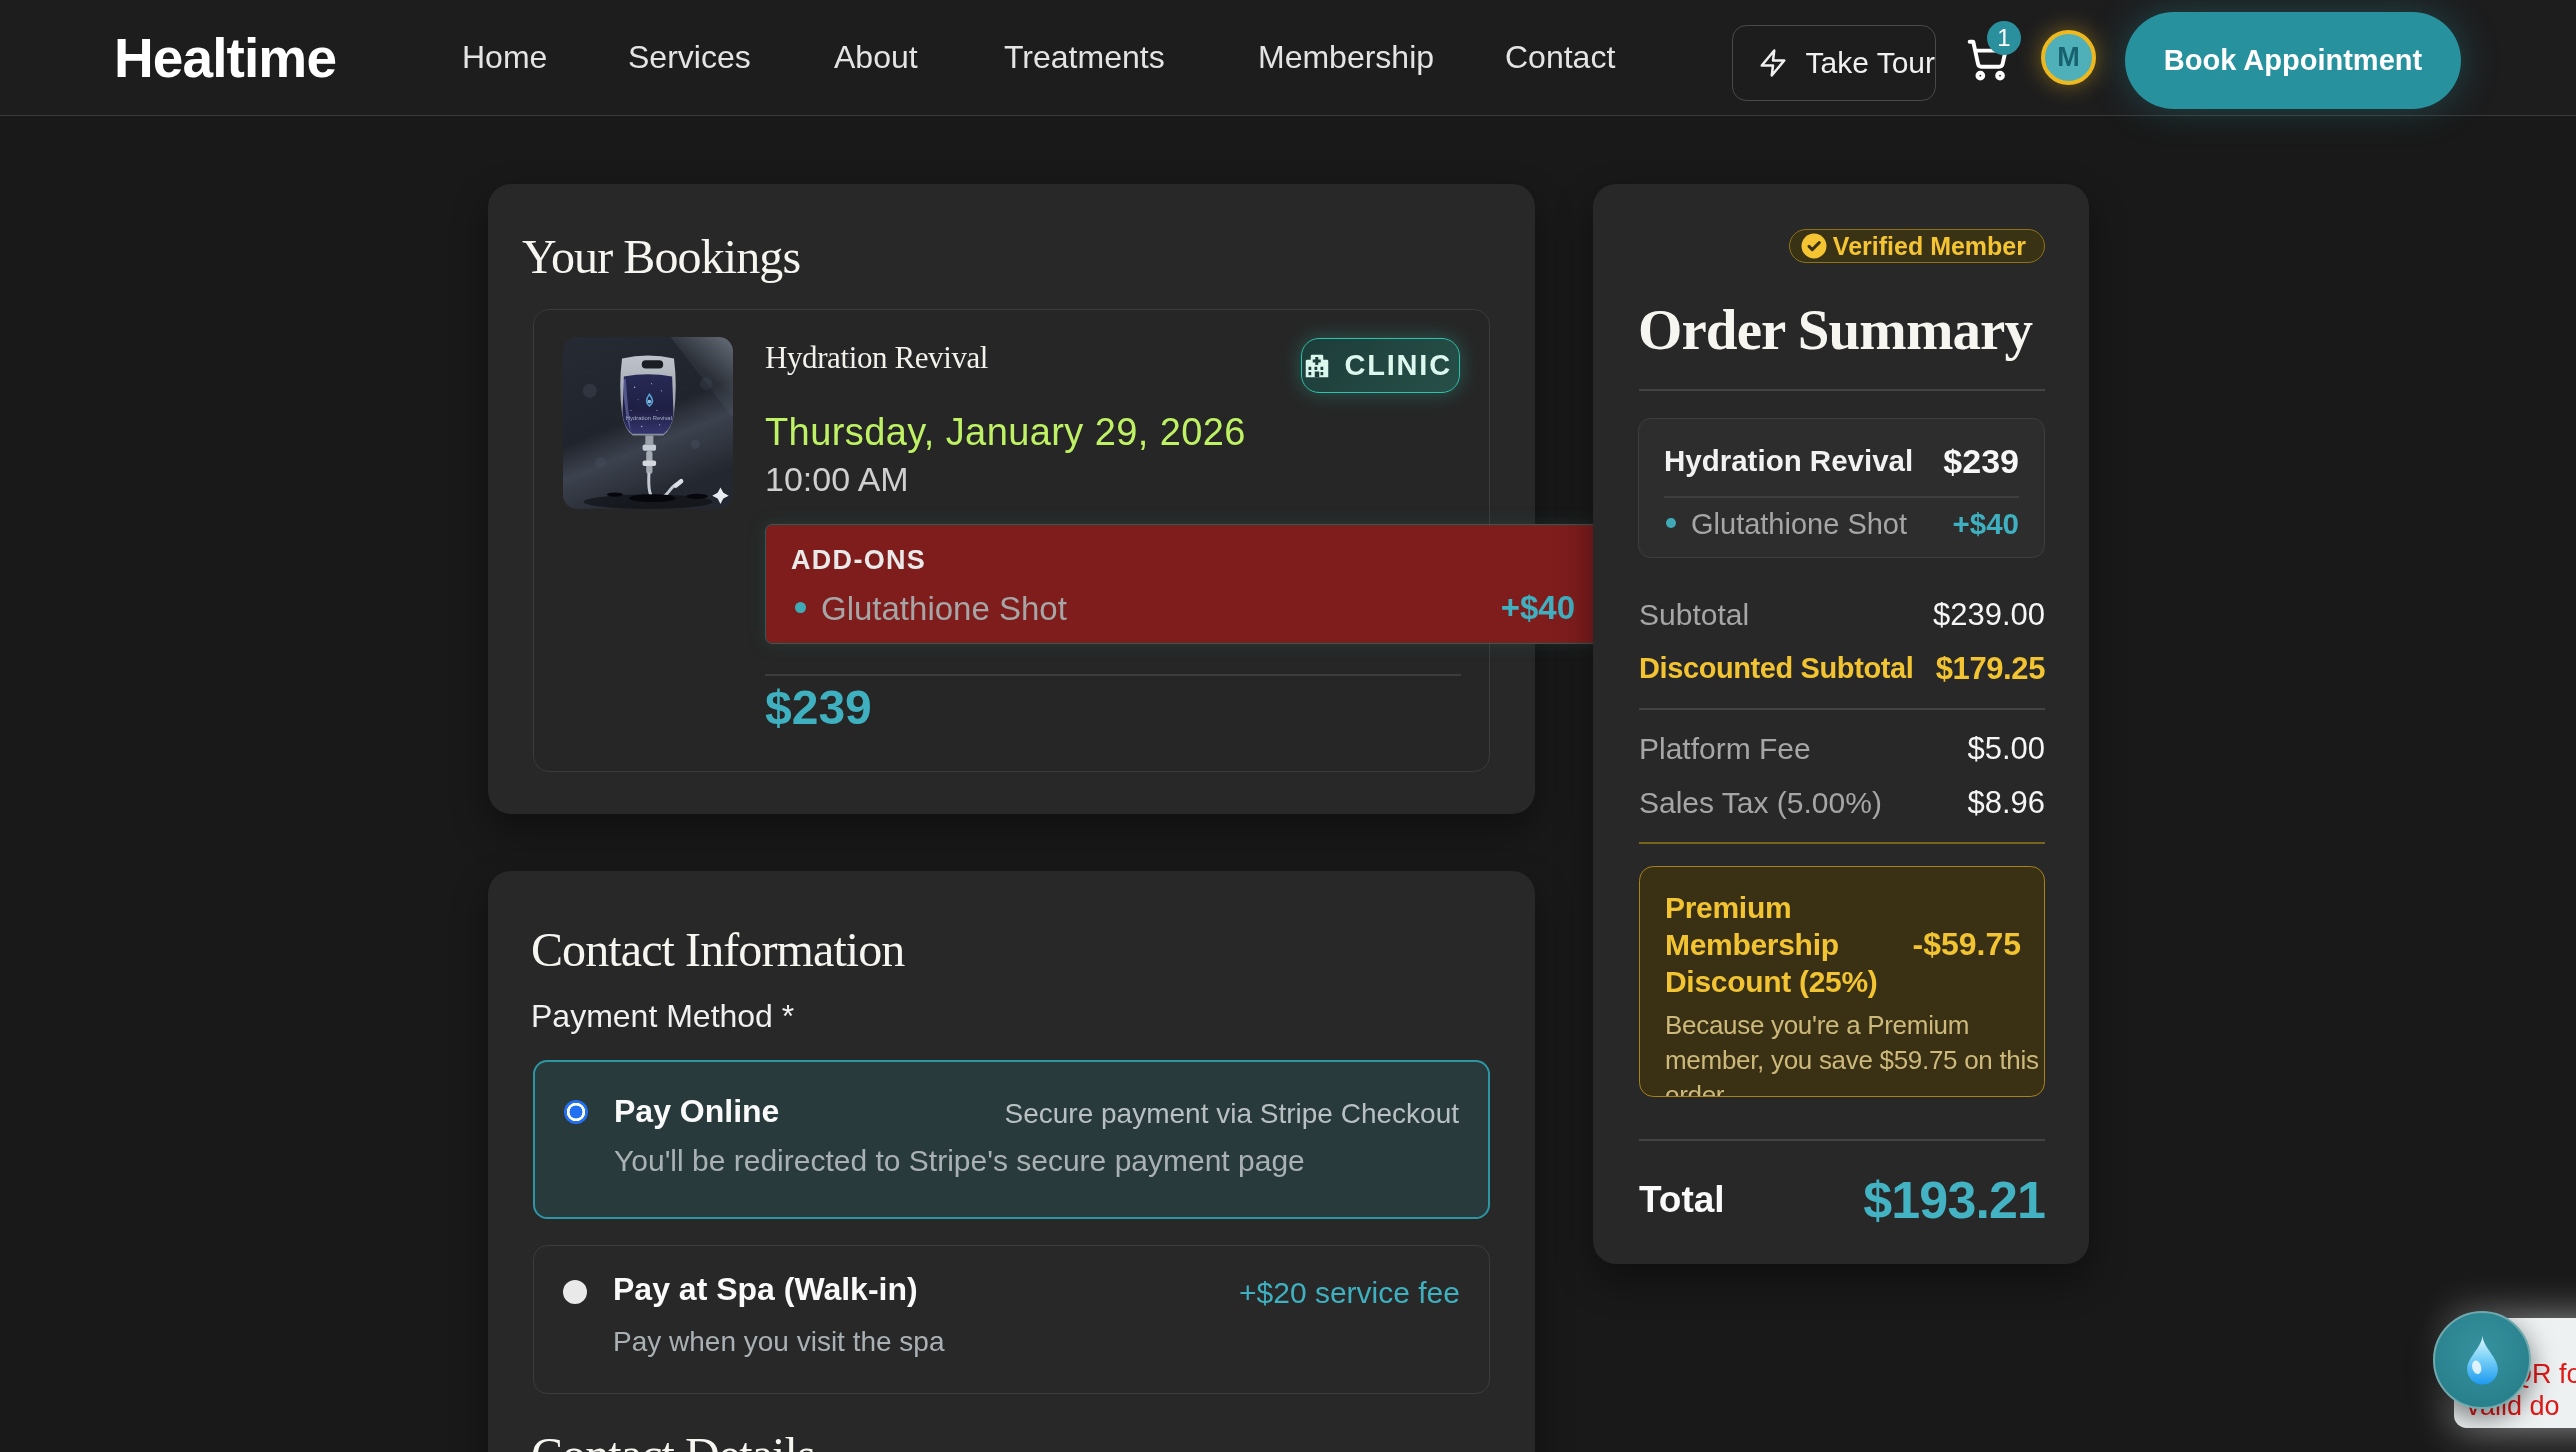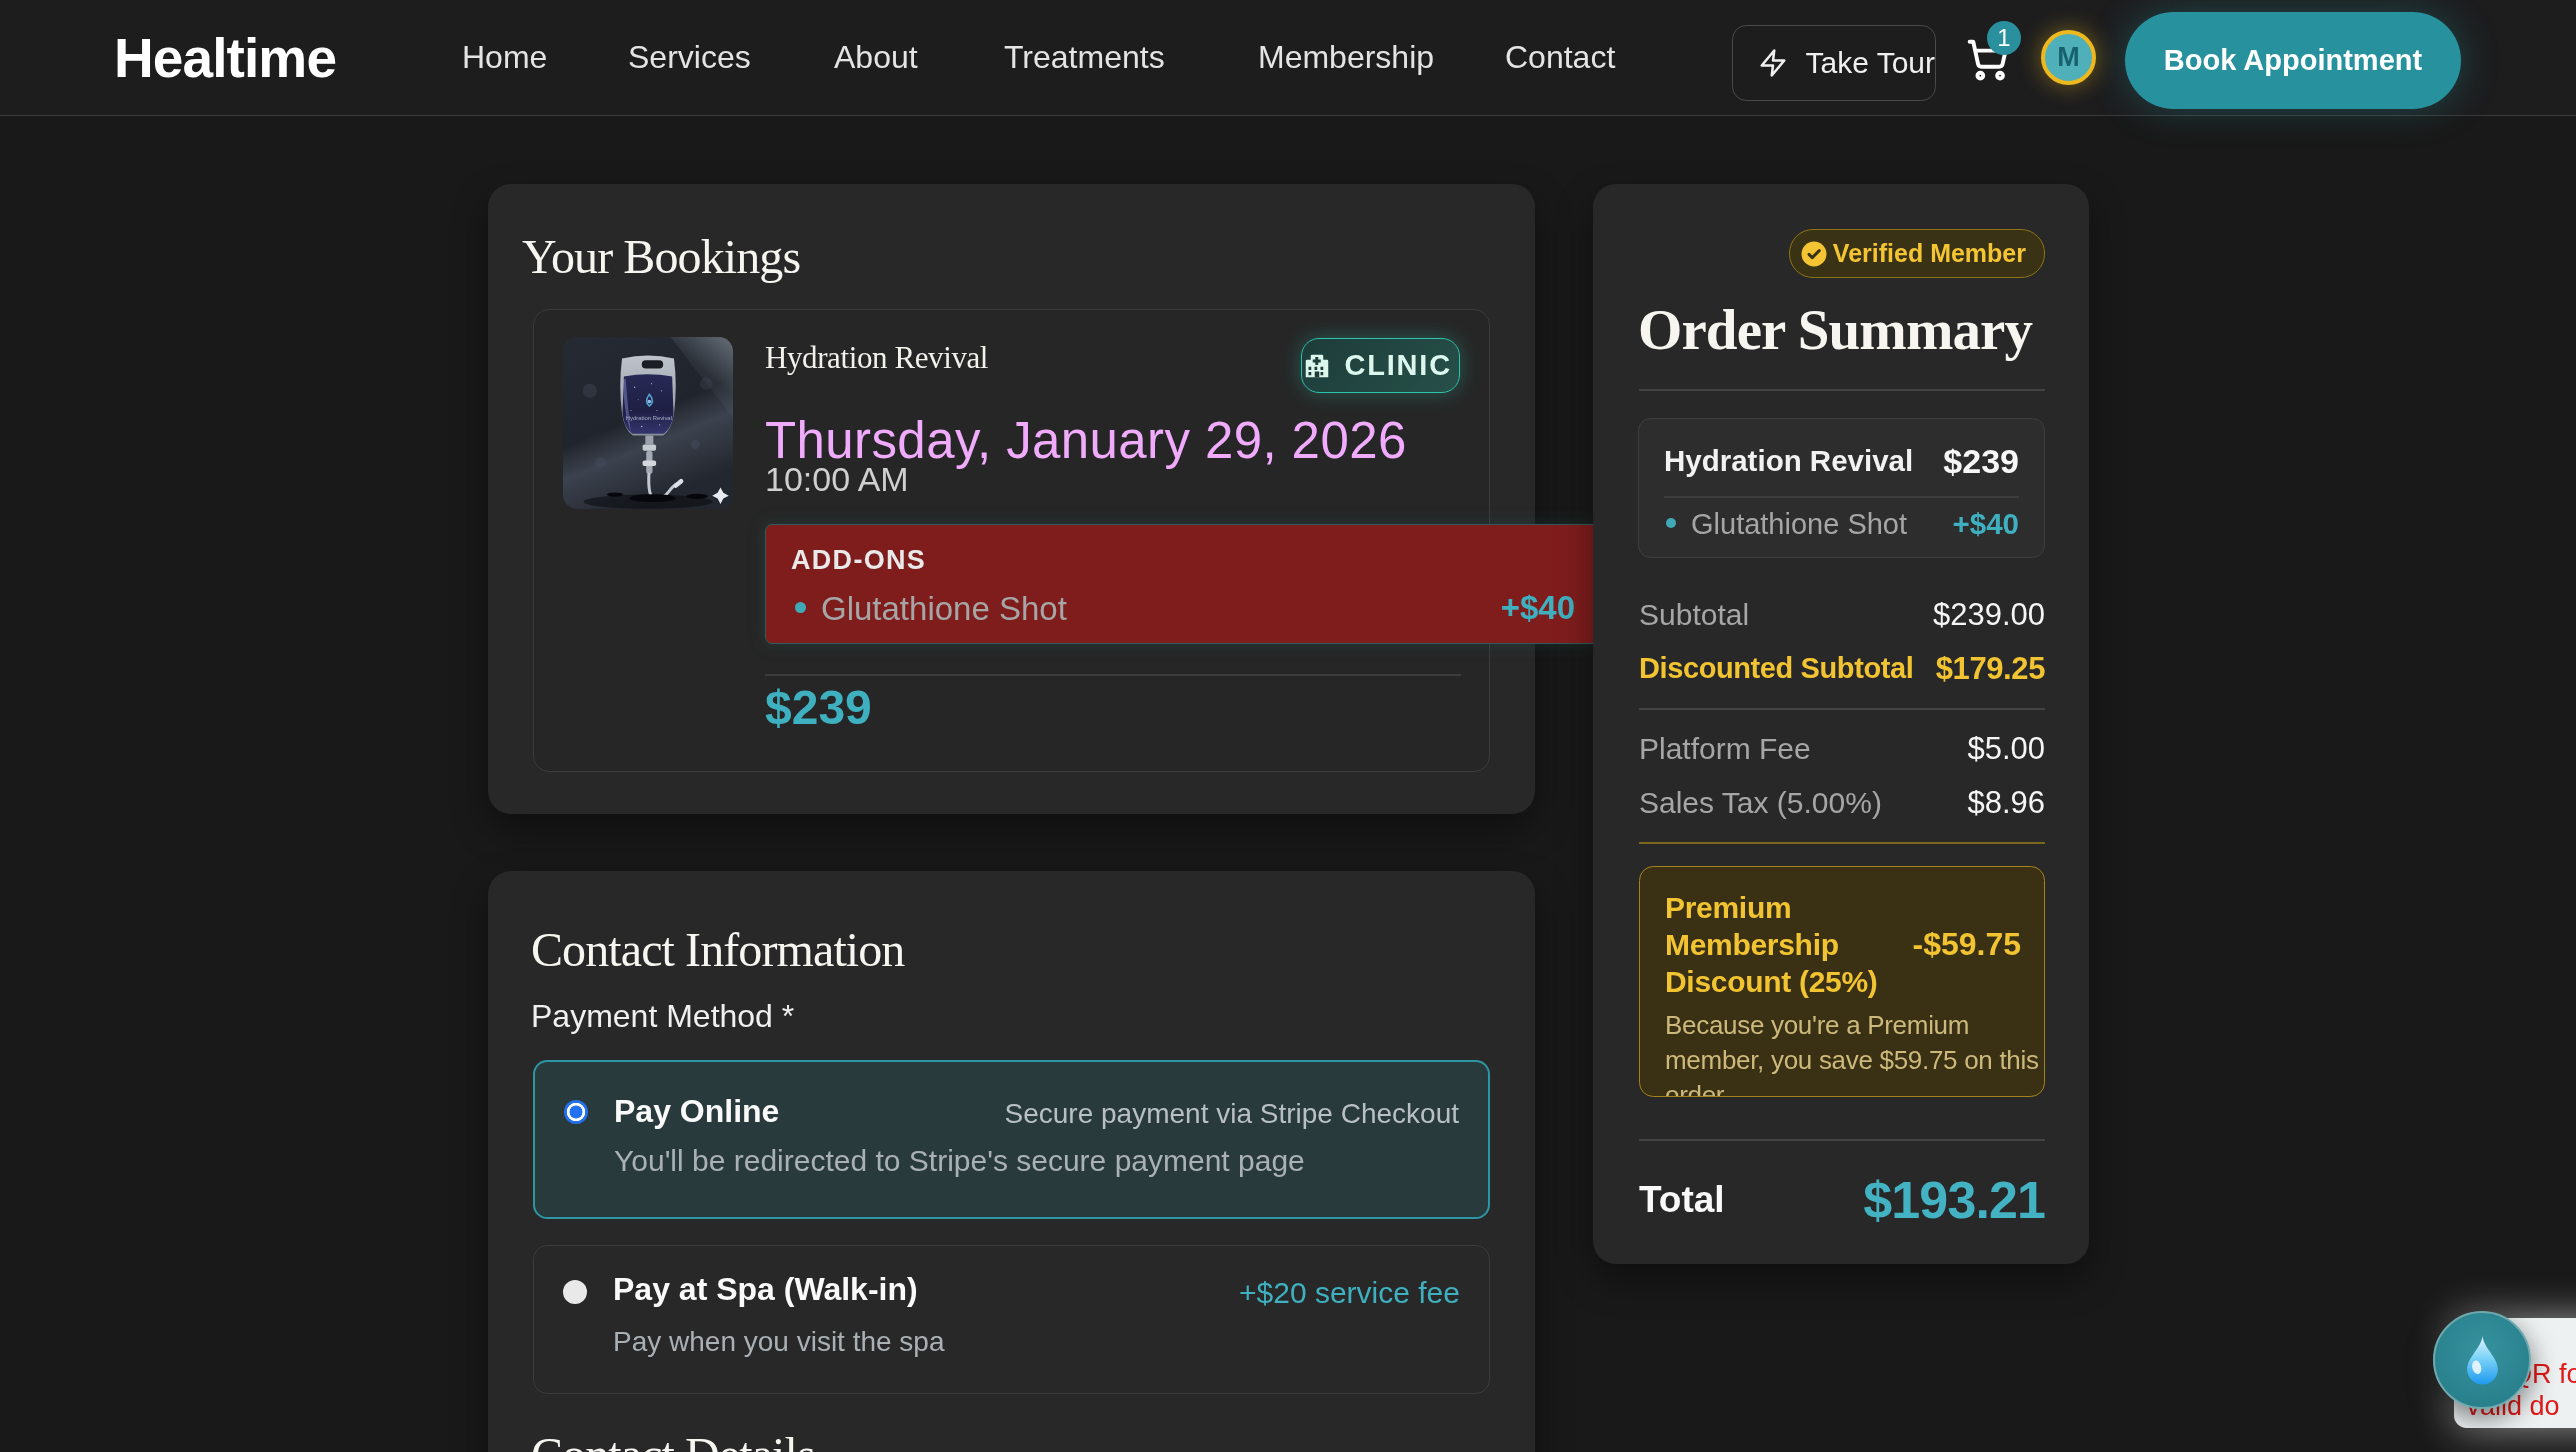--- a/index.html
+++ b/index.html
@@ -38,21 +38,21 @@
   
   .item { position:absolute; left:45px; top:125px; width:957px; height:463px;
           background:#262626; border:1.8px solid #3b3b3b; border-radius:16px; }
   .iv { position:absolute; left:29px; top:27px; width:170px; height:172px; border-radius:14.3px; overflow:hidden; }
   .itemtitle { position:absolute; left:231px; top:29.5px; color:#f3f1ec; font-size:31px; letter-spacing:-0.4px; }
   .clinic { position:absolute; right:29px; top:28px; width:159px; height:55px; border:1.8px solid #2ec3ad;
             border-radius:18px; background:linear-gradient(135deg,#1d3c39,#275049);
             display:flex; align-items:center; justify-content:flex-start; gap:12.5px;
             color:#dcf8ee; font-size:29px; font-weight:700; letter-spacing:1.8px;
             box-shadow:0 0 19.7px rgba(46,195,173,.35); }
-  .bdate { position:absolute; left:231px; top:101px; color:#f0abfc; font-size:51px; letter-spacing:0.4px; }
+  .bdate { position:absolute; left:231px; top:101px; color:#bef264; font-size:38px; letter-spacing:0.4px; }
   .btime { position:absolute; left:231px; top:150px; color:#cfcfcf; font-size:34px; }
   .addons { position:absolute; left:231px; top:214px; width:836px; height:120px;
             background:#7f1d1d; border:1.8px solid #2e5c56; border-radius:7px;
             box-shadow:0 0 16px rgba(46,92,86,.35); }
   .addons .lbl { position:absolute; left:25px; top:19.7px; color:#e9e9e9; font-size:27px; font-weight:700; letter-spacing:1.3px; }
   .addons .dot { position:absolute; left:29px; top:77px; width:10.7px; height:10.7px; border-radius:50%; background:#3fa9b6; }
   .addons .nm { position:absolute; left:55px; top:65px; color:#a6a6a6; font-size:33px; }
   .addons .pr { position:absolute; right:25px; top:64px; color:#3fb0c0; font-size:33px; font-weight:700; }
   .bdiv { position:absolute; left:231px; top:364px; width:696px; height:1.8px; background:#3c3c3c; }
   .bprice { position:absolute; left:231px; top:370px; color:#3fb0c0; font-size:48px; font-weight:700; }
@@ -63,21 +63,21 @@
   .pay1 { top:189px; height:159px; border:2.7px solid #2d96a4; background:#283a3b; }
   .pay2 { top:374px; height:149px; border:1.8px solid #3c3c3c; background:#282828; }
   .radio { position:absolute; left:29px; width:24px; height:24px; border-radius:50%; }
   .radio.on { background:radial-gradient(circle, #2271f0 0 6.3px, #ffffff 6.7px 9px, #2271f0 9.4px); }
   .radio.off { background:#e9e9e9; }
   .optname { position:absolute; left:79px; color:#fafafa; font-size:32px; font-weight:600; }
   .optright { position:absolute; right:29px; font-size:28px; }
   .optdesc { position:absolute; left:79px; color:#aab1b5; font-size:30px; }
 
   
-  .pill { position:absolute; right:44px; top:45px; height:49px; padding:0 18px 0 9px; border-radius:24px;
+  .pill { position:absolute; right:44px; top:45px; height:34px; padding:0 18px 0 9px; border-radius:24px;
           background:#3a3214; border:1.8px solid #8e7416; display:flex; align-items:center; gap:4px;
           color:#f4c433; font-size:25px; font-weight:600; }
   .ordertitle { position:absolute; left:45px; top:113px; color:#f7f5f0; font-size:57px; letter-spacing:-0.9px; }
   .odiv { position:absolute; left:46px; width:406px; height:1.8px; background:#434343; }
   .obox { position:absolute; left:45px; top:234px; width:407px; height:140px;
           background:#2d2d2d; border:1.8px solid #3e3e3e; border-radius:12.5px; }
   .obox .r1l { position:absolute; left:25px; top:42px; transform:translateY(-50%); color:#f2f2f2; font-size:29.5px; font-weight:600; }
   .obox .r1r { position:absolute; right:25px; top:42px; transform:translateY(-50%); color:#f7f7f7; font-size:34px; font-weight:700; }
   .obox .d { position:absolute; left:25px; right:25px; top:77px; height:1.8px; background:#3d3d3d; }
   .obox .dot { position:absolute; left:27px; top:99px; width:9.8px; height:9.8px; border-radius:50%; background:#3fa9b6; }

